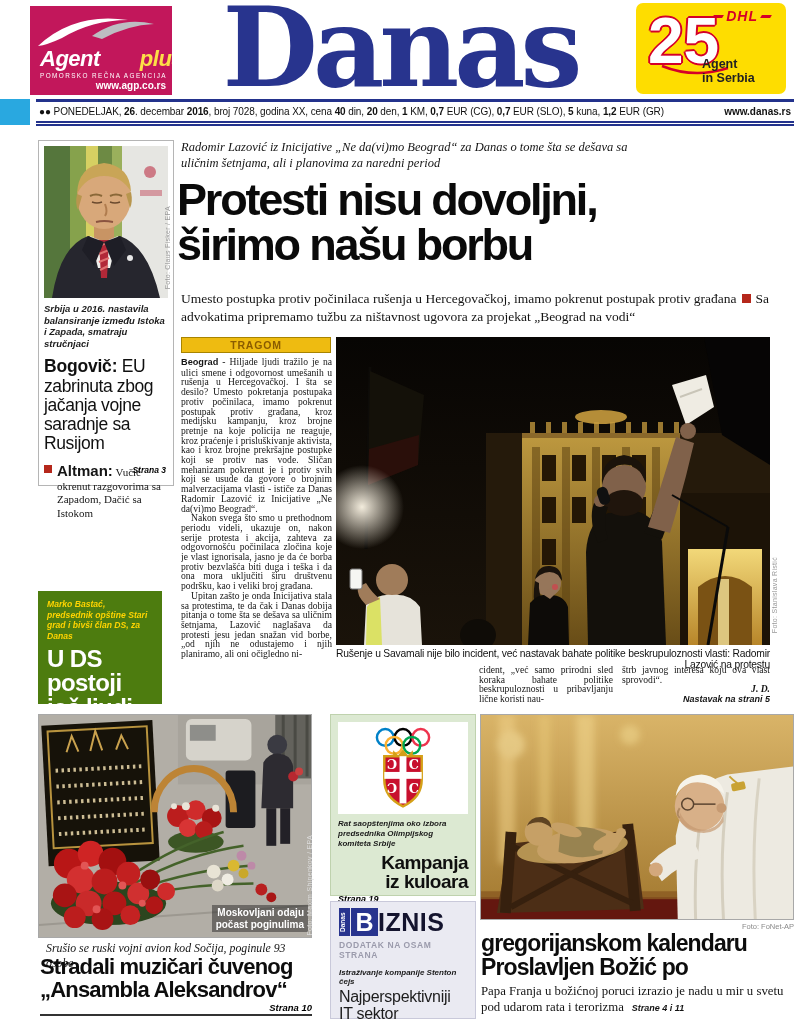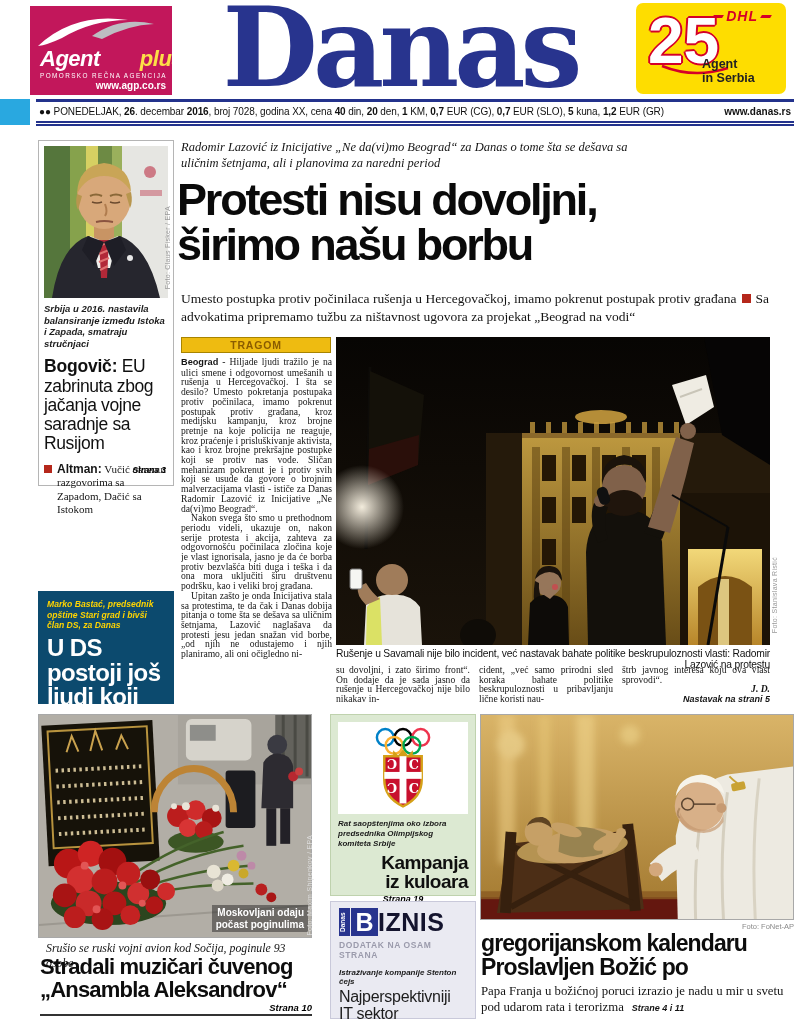--- a/index.html
+++ b/index.html
@@ -77,24 +77,24 @@
   .sidebar { left:38px; top:140px; width:136px; height:346px; border:1px solid #b5b5b5; padding:5px; }
   .sb-photo { position:relative; width:124px; height:152px; }
   .sb-credit { top:60px; right:-3px; }
   .sb-caption { margin-top:5px; font-style:italic; font-weight:bold; font-size:9.5px; line-height:1.22;
                 color:#1c1c1c; }
   .sb-headline { margin-top:8px; font-size:17.5px; line-height:1.1; letter-spacing:-0.4px; color:#101010; }
   .sb-headline b { letter-spacing:-0.2px; }
   .sb-bullet { display:flex; margin-top:8px; }
   .sb-bullet .sq { flex:none; width:8px; height:8px; background:#b5271b; margin:3px 5px 0 0; }
   .sb-bullet .txt { font-family:"Liberation Serif", serif; font-size:11px; line-height:1.22; color:#151515; }
-  .sb-bullet .txt b { font-family:"Liberation Sans", sans-serif; font-size:12px; }
+  .sb-bullet .txt b { font-family:"Liberation Sans", sans-serif; font-size:15px; }
   .sb-page { position:absolute; right:7px; bottom:10px; font-weight:bold; font-style:italic; font-size:8.5px; }
 
-  .red-box { left:38px; top:591px; width:136px; height:113px; background:#0c4a6e; padding:8px 11px 6px 9px; }
+  .red-box { left:38px; top:591px; width:124px; height:113px; background:#4d7c0f; padding:8px 11px 6px 9px; }
   .rb-kicker { color:#ffd400; font-weight:bold; font-style:italic; font-size:8.6px; line-height:1.25; }
   .rb-headline { color:#fff; font-weight:bold; font-size:24px; line-height:1.02; letter-spacing:-0.6px;
                  margin-top:5px; }
   .rb-page { color:#fff; font-weight:bold; font-style:italic; font-size:9px; text-align:right; margin-top:2px; }
 
   
   .fl-photo { left:38px; top:714px; width:274px; height:224px; border:1px solid #a8a8a8; background:#be185d; }
   .fl-inset { position:absolute; right:3px; bottom:5px; background:rgba(25,25,25,0.45); color:#fff;
               font-weight:bold; font-size:10px; line-height:1.15; text-align:right; padding:2px 4px; }
   .fl-credit { top:120px; right:-2px; color:#ddd; }
@@ -107,21 +107,21 @@
   .fl-rule { left:40px; top:1014px; width:272px; border-top:2px solid #333; }
 
   
   .green-box { left:330px; top:714px; width:146px; height:182px; background:#dce9d2; border:1px solid #bfd2ae;
                padding:7px; }
   .ol-art { position:relative; background:#fff; height:92px; }
   .ol-kicker { margin-top:5px; font-weight:bold; font-style:italic; font-size:8px; line-height:1.25;
                color:#1a1a1a; }
   .ol-headline { margin-top:4px; font-weight:bold; font-size:19px; line-height:1.0; letter-spacing:-0.5px;
                  color:#0f0f0f;text-align:right; }
-  .ol-page { text-align:center; font-weight:bold; font-style:italic; font-size:9px; margin-top:3px; }
+  .ol-page { text-align:left; font-weight:bold; font-style:italic; font-size:9px; margin-top:3px; }
 
   
   .biznis-box { left:330px; top:901px; width:146px; height:118px; background:#eaeaf2; border:1px solid #c9c9da;
                 padding:6px 8px; }
   .bz-logo { display:flex; height:28px; }
   .bz-danas { width:11px; background:#28348e; color:#fff; font-weight:bold; font-size:6.5px;
               writing-mode:vertical-rl; transform:rotate(180deg); text-align:center; }
   .bz-b { width:27px; background:#28348e; color:#fff; font-weight:bold; font-size:25px; line-height:28px;
           text-align:center; margin-left:1px; }
   .bz-rest { font-weight:bold; font-size:25px; line-height:28px; color:#14142e; letter-spacing:0.5px; }
@@ -280,21 +280,20 @@
       <path d="M262,206 Q252,182 258,166 L272,170 Q266,184 272,202 Z" fill="#13100b"></path>
       <circle cx="264" cy="164" r="6" fill="#80614a"></circle>
       <rect x="262" y="150" width="11" height="18" rx="5" fill="#101010" transform="rotate(-18 267 159)"></rect>
       <line x1="392" y1="190" x2="372" y2="308" stroke="#0a0a0a" stroke-width="3"></line>
       <line x1="392" y1="190" x2="336" y2="158" stroke="#0a0a0a" stroke-width="2"></line>
     </svg>
   </div>
   <div class="abs vcred main-photo-credit">Foto: Stanislava Ristić</div>
   <div class="abs main-caption">Rušenje u Savamali nije bilo incident, već nastavak bahate politike beskrupuloznosti vlasti: Radomir Lazović na protestu</div>
 
-  <div class="abs body-col col2">su dovoljni, i zato širimo front“. On dodaje da je sada jasno da rušenje u Hercegovačkoj nije bilo nikakav in-</div>
   <div class="abs body-col col3">cident, „već samo prirodni sled koraka bahate politike beskrupuloznosti u pribavljanju lične koristi nau-</div>
   <div class="abs body-col col4">
     <span>štrb javnog interesa koju ova vlast sprovodi“.</span>
     <div class="sig-line">J. D.</div>
     <div class="cont-line">Nastavak na strani 5</div>
   </div>
 
   <div class="abs sidebar">
     <div class="sb-photo">
       <svg width="124" height="152" viewBox="0 0 124 152">

